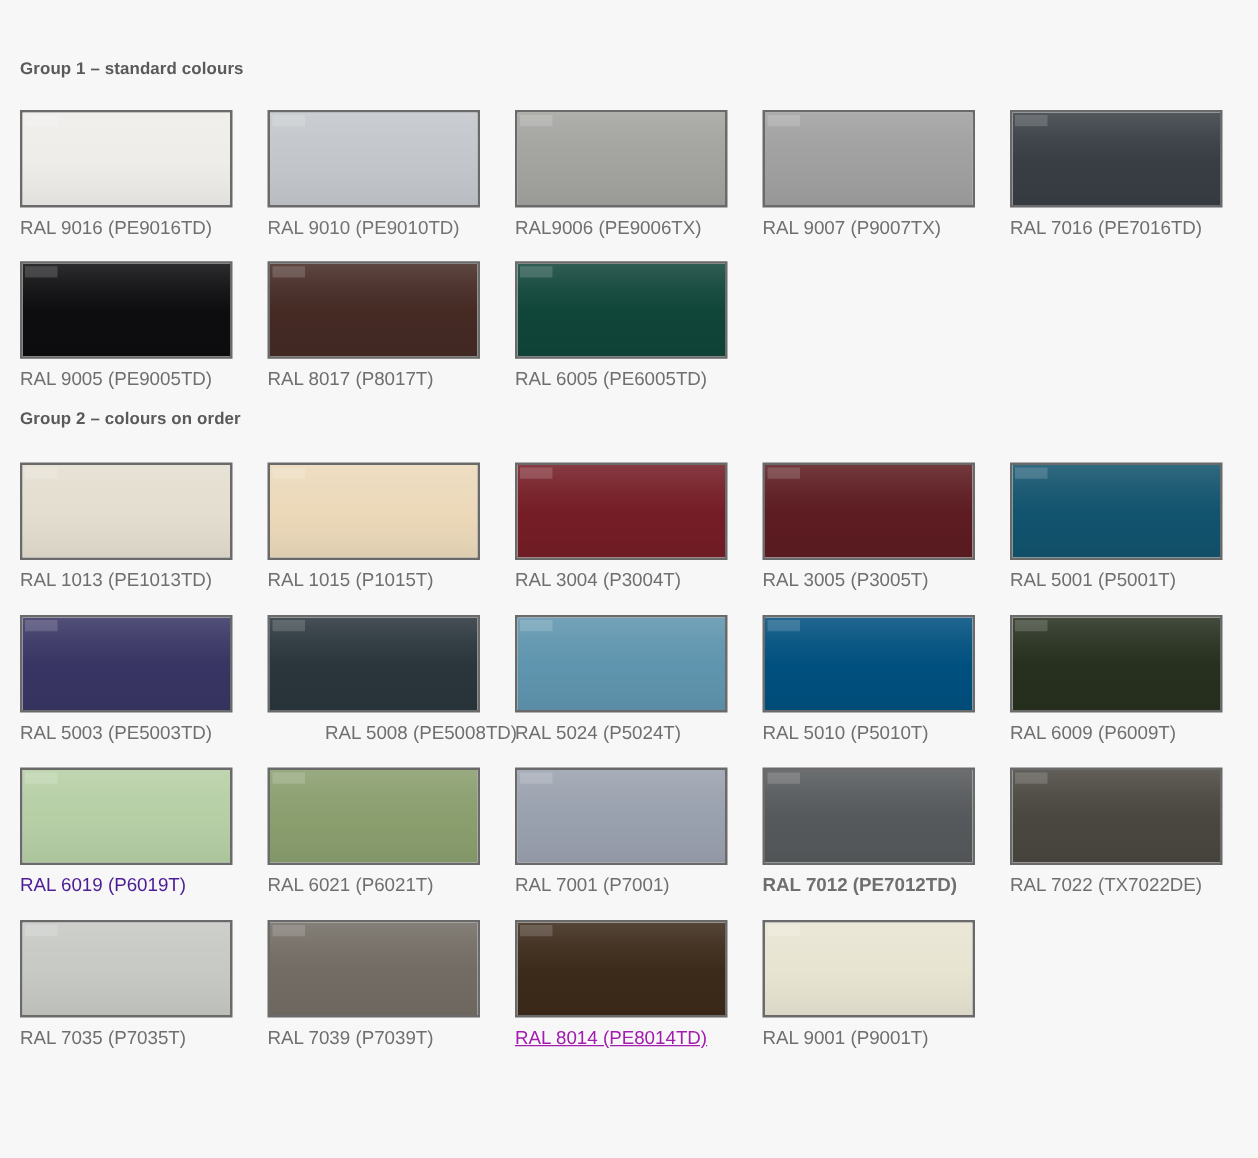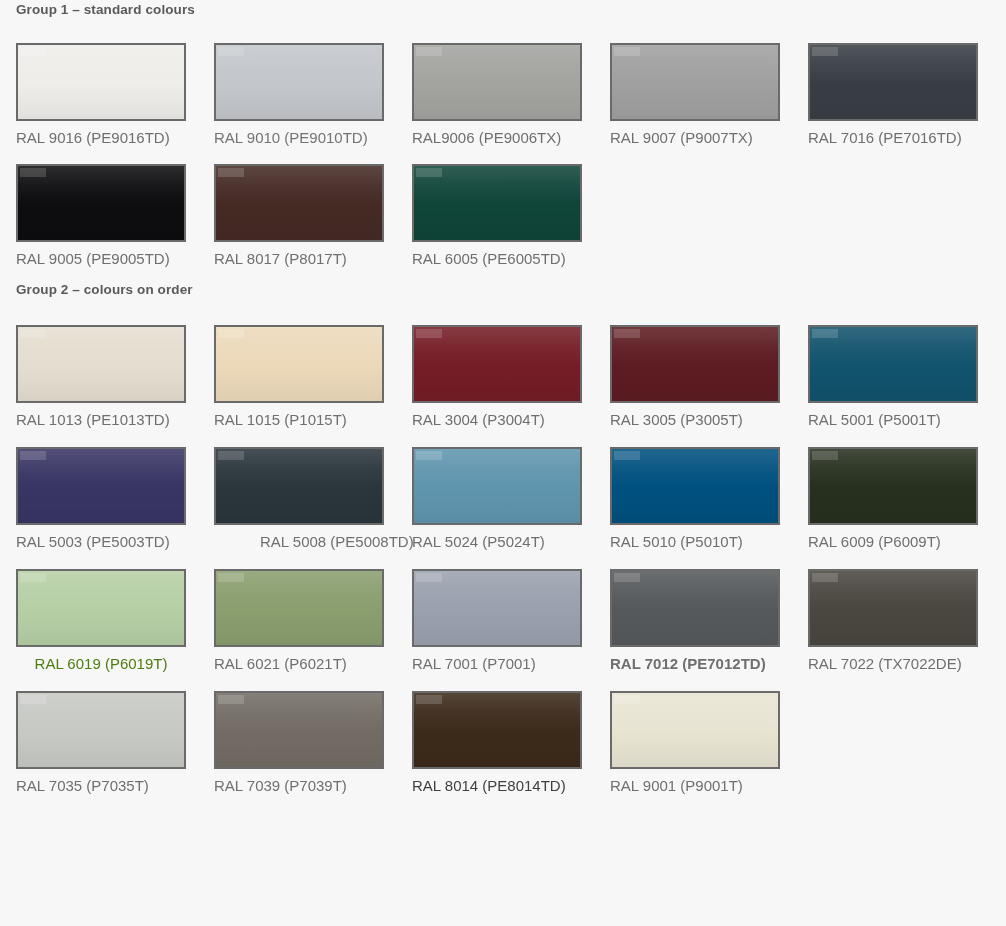--- a/index.html
+++ b/index.html
@@ -21,21 +21,21 @@
     height: 926px;
     padding: 0 16px;
     background: #f7f7f7;
   }
   .group-heading {
     font-size: 13.5px;
     font-weight: bold;
     color: #5a5a5a;
     letter-spacing: 0.1px;
   }
-  #group1-heading { padding-top: 2px; }
+  #group1-heading { padding-top: 30px; margin-top: 17px; }
   #group2-heading { padding-top: 15px; }
 
   .swatch-grid {
     display: grid;
     grid-template-columns: repeat(5, 170px);
     column-gap: 28px;
   }
   #group1-grid { margin-top: 26px; row-gap: 18px; }
   #group2-grid { margin-top: 28px; row-gap: 19px; }
 
@@ -239,21 +239,21 @@
           <div class="corner-glint"></div>
         </div>
         <div class="swatch-label" style="color: rgb(111, 111, 111);">RAL 6009 (P6009T)</div>
       </div>
       <div class="swatch-cell">
         <div class="swatch-chip" style="border-color: rgb(106, 106, 106);">
           <div class="swatch-fill" style="background: rgb(182, 207, 165);"></div>
           <div class="gloss"></div>
           <div class="corner-glint"></div>
         </div>
-        <div class="swatch-label" style="color: #4d7c0f; text-align: center;">RAL 6019 (P6019T)</div>
+        <div class="swatch-label" style="color: #4c1d95;">RAL 6019 (P6019T)</div>
       </div>
       <div class="swatch-cell">
         <div class="swatch-chip" style="border-color: rgb(106, 106, 106);">
           <div class="swatch-fill" style="background: rgb(138, 158, 110);"></div>
           <div class="gloss"></div>
           <div class="corner-glint"></div>
         </div>
         <div class="swatch-label" style="color: rgb(111, 111, 111);">RAL 6021 (P6021T)</div>
       </div>
       <div class="swatch-cell">
@@ -295,21 +295,21 @@
           <div class="corner-glint"></div>
         </div>
         <div class="swatch-label" style="color: rgb(111, 111, 111);">RAL 7039 (P7039T)</div>
       </div>
       <div class="swatch-cell">
         <div class="swatch-chip" style="border-color: rgb(106, 106, 106);">
           <div class="swatch-fill" style="background: rgb(60, 42, 26);"></div>
           <div class="gloss"></div>
           <div class="corner-glint"></div>
         </div>
-        <div class="swatch-label" style="color: #404040;">RAL 8014 (PE8014TD)</div>
+        <div class="swatch-label" style="color: #a21caf; text-decoration: underline;">RAL 8014 (PE8014TD)</div>
       </div>
       <div class="swatch-cell">
         <div class="swatch-chip" style="border-color: rgb(106, 106, 106);">
           <div class="swatch-fill" style="background: rgb(232, 228, 210);"></div>
           <div class="gloss"></div>
           <div class="corner-glint"></div>
         </div>
         <div class="swatch-label" style="color: rgb(111, 111, 111);">RAL 9001 (P9001T)</div>
       </div>
     </div>

